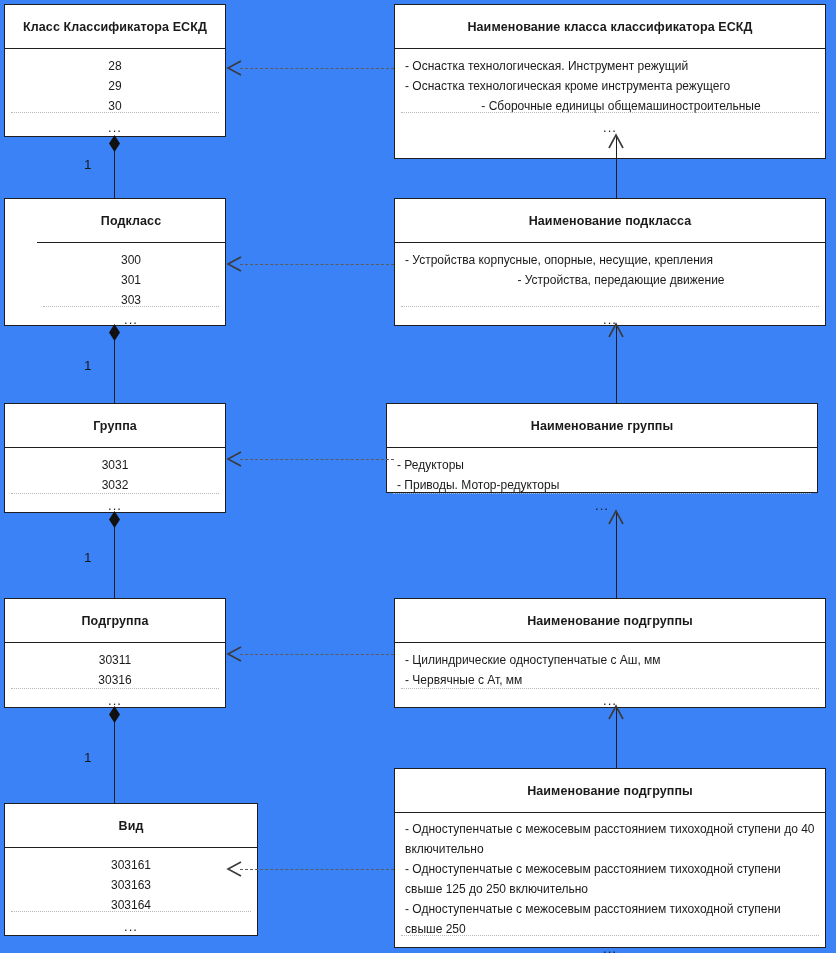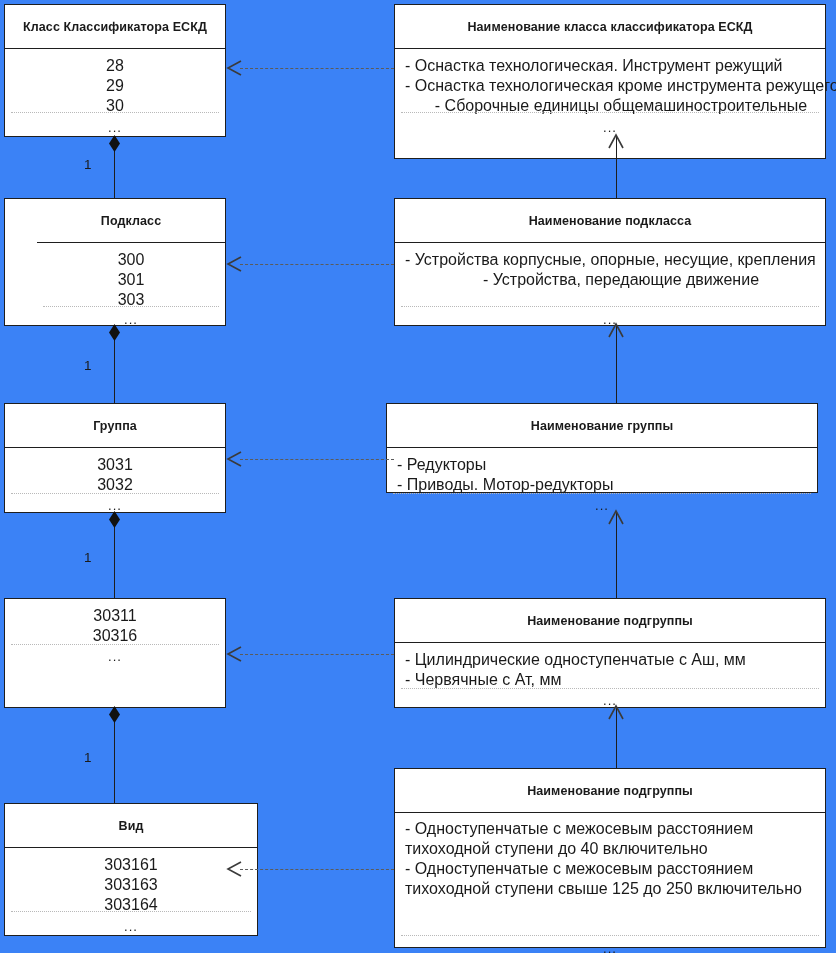--- a/index.html
+++ b/index.html
@@ -41,21 +41,21 @@
   .umlbox .body{
     position:relative;
     box-sizing:border-box;
     flex:1 1 auto;
     display:flex;
     flex-direction:column;
     padding:7px 10px 0 10px;
   }
   .umlbox .body.center{align-items:center;}
   .umlbox .rowline{
-    font-size:16px;
+    font-size:12px;
     line-height:20px;
     white-space:nowrap;
   }
   .umlbox .rowline.indent{padding-left:22px;text-align:center;}
   .umlbox .rowline.wrapme{white-space:normal;line-height:20px;}
   .sep{
     position:absolute;
     left:6px;right:6px;
     border-top:1.4px dotted #b9b9b9;
   }
@@ -124,20 +124,21 @@
     <div class="hdr">Группа</div>
     <div class="body center">
       <div class="rowline">3031</div>
       <div class="rowline">3032</div>
       <div class="sep" style="top:45px;"></div>
       <div class="ellipsis" style="top:50px;">...</div>
     </div>
   </div>
 
   <div class="umlbox" style="left:4px; top:598px; width:222px; height:110px;">
+    <div class="hdr">Подгруппа</div>
     <div class="body center">
       <div class="rowline">30311</div>
       <div class="rowline">30316</div>
       <div class="sep" style="top:45px;"></div>
       <div class="ellipsis" style="top:50px;">...</div>
     </div>
   </div>
 
   <div class="umlbox" style="left:4px; top:803px; width:254px; height:133px;">
     <div class="hdr">Вид</div>
@@ -189,20 +190,21 @@
       <div class="sep" style="top:45px;"></div>
       <div class="ellipsis" style="top:50px;">...</div>
     </div>
   </div>
 
   <div class="umlbox" style="left:394px; top:768px; width:432px; height:180px;">
     <div class="hdr">Наименование подгруппы</div>
     <div class="body" style="padding-top:6px;">
       <div class="rowline wrapme">- Одноступенчатые с межосевым расстоянием тихоходной ступени до 40 включительно</div>
       <div class="rowline wrapme">- Одноступенчатые с межосевым расстоянием тихоходной ступени свыше 125 до 250 включительно</div>
+      <div class="rowline wrapme">- Одноступенчатые с межосевым расстоянием тихоходной ступени свыше 250</div>
       <div class="sep" style="top:122px;"></div>
       <div class="ellipsis" style="top:128px;">...</div>
     </div>
   </div>
 
   <div class="conn">
     <div class="vline" style="left:114px; top:145px; height:54px;"></div>
     <div class="diamond" style="left:109px; top:135px;"></div>
     <div class="multlabel" style="left:84px; top:157px;">1</div>
   </div>

